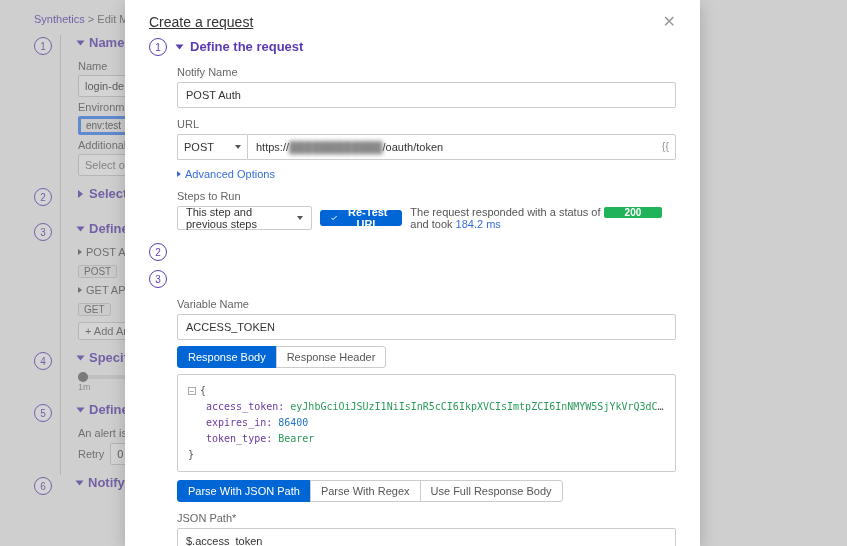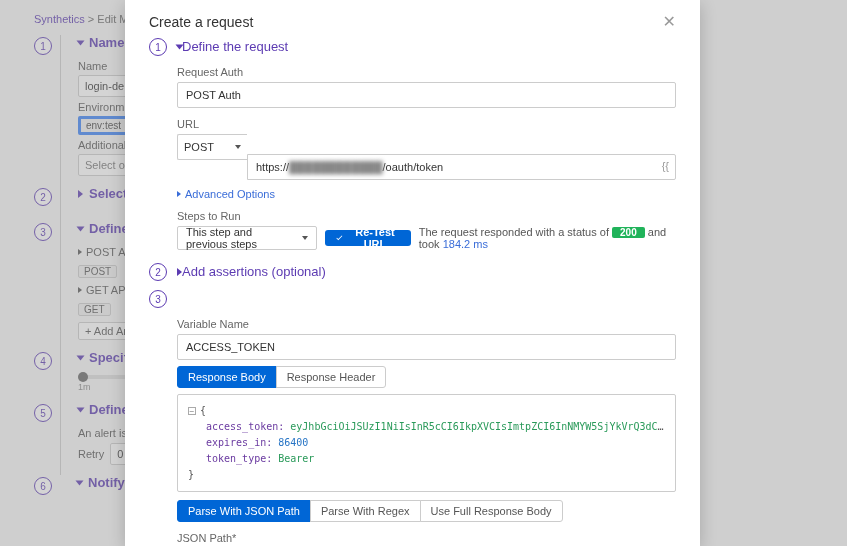--- a/index.html
+++ b/index.html
@@ -26,47 +26,47 @@
   .bg-link .caret-r { width:0;height:0;border-top:3px solid transparent;border-bottom:3px solid transparent;border-left:4px solid #555; }
   .add-btn { border:1px solid #ccc; background:#fff; font-size:11px; padding:2px 6px; color:#555; border-radius:2px; }
   .slider { height:4px; background:#ddd; width:170px; border-radius:2px; margin:8px 0 3px; position:relative; }
   .slider::after { content:''; position:absolute; left:0; top:-3px; width:10px; height:10px; background:#666; border-radius:50%; }
   .slider-lbl { font-size:9px; color:#888; }
 
   
   .overlay { position:absolute; inset:0; background:rgba(120,120,120,0.3); }
   .modal { position:absolute; top:0; left:125px; width:575px; height:546px; background:#fff; box-shadow:0 4px 16px rgba(0,0,0,0.2); overflow-y:auto; padding:0 24px 20px; }
   .modal-header { display:flex; justify-content:space-between; align-items:center; padding:12px 0 6px; }
-  .modal-title { font-size:14px; font-weight:400; color:#333; }
+  .modal-title { font-size:14px; font-weight:400; color:#333;text-decoration:underline; }
   .close-x { font-size:16px; color:#999; cursor:pointer; background:none; border:none; }
   
   .m-step { display:flex; gap:10px; margin-bottom:4px; }
   .m-num { width:18px; height:18px; border:1px solid #5c3bb2; border-radius:50%; color:#5c3bb2; font-size:10px; display:flex; align-items:center; justify-content:center; flex-shrink:0; background:#fff; margin-top:1px; }
-  .m-head { display:flex; align-items:center; color:#5c3bb2; font-weight:400; font-size:13px; cursor:pointer; }
+  .m-head { display:flex; align-items:center; gap:8px; color:#5c3bb2; font-weight:700; font-size:13px; cursor:pointer; }
   .m-head .chev2 { width:0;height:0;border-top:4px solid transparent;border-bottom:4px solid transparent;border-left:5px solid #5c3bb2; transform:rotate(90deg); }
   .m-head .chev2.right { transform:none; }
   .m-body { padding-left:28px; margin-bottom:12px; }
   
   .fld-label { font-size:11px; color:#666; margin:10px 0 4px; }
   .txt-input { width:100%; height:26px; border:1px solid #ccc; border-radius:2px; padding:0 8px; font-size:11px; color:#333; }
   .url-row { display:flex; gap:0; position:relative; }
   .method-sel { width:70px; height:26px; border:1px solid #ccc; border-right:none; border-radius:2px 0 0 2px; background:#fff; padding:0 6px; font-size:11px; display:flex; align-items:center; justify-content:space-between; color:#333; }
   .caret-d { width:0;height:0;border-left:3px solid transparent;border-right:3px solid transparent;border-top:4px solid #555; }
   .url-input { flex:1; border-radius:0 2px 2px 0; position:relative; }
   .url-brace { position:absolute; right:6px; top:5px; color:#999; font-size:11px; }
   .blur-span { filter: blur(2px); color:#888; }
   .adv-link { color:#3a6dd8; font-size:11px; margin-top:8px; display:flex; align-items:center; gap:4px; cursor:pointer; }
   .adv-link .caret-sr { width:0;height:0;border-top:3px solid transparent;border-bottom:3px solid transparent;border-left:4px solid #3a6dd8; }
   
   .run-row { display:flex; align-items:center; gap:8px; margin-top:4px; }
   .sel-box { height:24px; border:1px solid #ccc; border-radius:2px; background:#fff; padding:0 8px; font-size:11px; display:flex; align-items:center; gap:6px; color:#333; }
   .btn-primary { background:#0066d6; color:#fff; border:none; border-radius:3px; height:16px; padding:0 10px; font-size:11px; font-weight:600; display:flex; align-items:center; gap:5px; cursor:pointer; }
   .check-ico { width:11px; height:11px; }
   .status-txt { font-size:11px; color:#555; }
-  .badge-200 { background:#20b35a; color:#fff; padding:0 8px; border-radius:2px; font-size:10px; font-weight:600; }
+  .badge-200 { background:#20b35a; color:#fff; padding:0 21px; border-radius:2px; font-size:10px; font-weight:600; }
   .link-blue { color:#3a6dd8; }
   
   .tabbar { display:flex; margin-top:6px; }
   .tab { border:1px solid #ccc; padding:4px 10px; font-size:11px; background:#fff; cursor:pointer; color:#555; }
   .tab.active { background:#0066d6; color:#fff; border-color:#0066d6; }
   .tab:first-child { border-radius:3px 0 0 3px; }
   .tab:last-child { border-radius:0 3px 3px 0; margin-left:-1px; }
   
   .json-box { border:1px solid #ccc; background:#fff; padding:8px 10px; margin-top:6px; font-family: Menlo, Consolas, monospace; font-size:10px; line-height:1.6; color:#555; border-radius:2px; }
   .json-box .minus { color:#888; margin-right:4px; cursor:pointer; display:inline-block; width:8px; height:8px; border:1px solid #aaa; text-align:center; line-height:7px; font-size:8px; }
@@ -182,29 +182,29 @@
     </div>
 
     <div class="m-step">
       <div class="m-num">1</div>
       <div class="m-head">
           <span class="chev2"></span>
           <span>Define the request</span>
         </div>
     </div>
     <div class="m-body">
-      <div class="fld-label">Request Auth</div>
+      <div class="fld-label">Notify Name</div>
       <input class="txt-input" value="POST Auth" style="">
       <div class="fld-label">URL</div>
       <div class="url-row">
         <div class="method-sel">
             <span>POST</span>
             <span class="caret-d"></span>
           </div>
-        <div class="txt-input url-input" style="display:flex;align-items:center;gap:0;margin-top:20px;">
+        <div class="txt-input url-input" style="display:flex;align-items:center;gap:0;">
           <span>https://</span>
             <span class="blur-span">████████████</span>
             <span>/oauth/token</span>
           <span class="url-brace">{{</span>
         </div>
       </div>
       <div class="adv-link">
           <span class="caret-sr"></span>
           <span>Advanced Options</span>
         </div>
@@ -224,24 +224,20 @@
           <span>The request responded with a status of</span>
           <span class="badge-200">200</span>
           <span>and took</span>
           <span class="link-blue">184.2 ms</span>
         </div>
       </div>
     </div>
 
     <div class="m-step">
       <div class="m-num">2</div>
-      <div class="m-head">
-          <span class="chev2 right"></span>
-          <span>Add assertions (optional)</span>
-        </div>
     </div>
 
     <div class="m-step" style="margin-top:8px">
       <div class="m-num">3</div>
     </div>
     <div class="m-body">
       <div class="fld-label">Variable Name</div>
       <input class="txt-input" value="ACCESS_TOKEN" style="">
       <div class="tabbar">
         <div class="tab active">Response Body</div>

